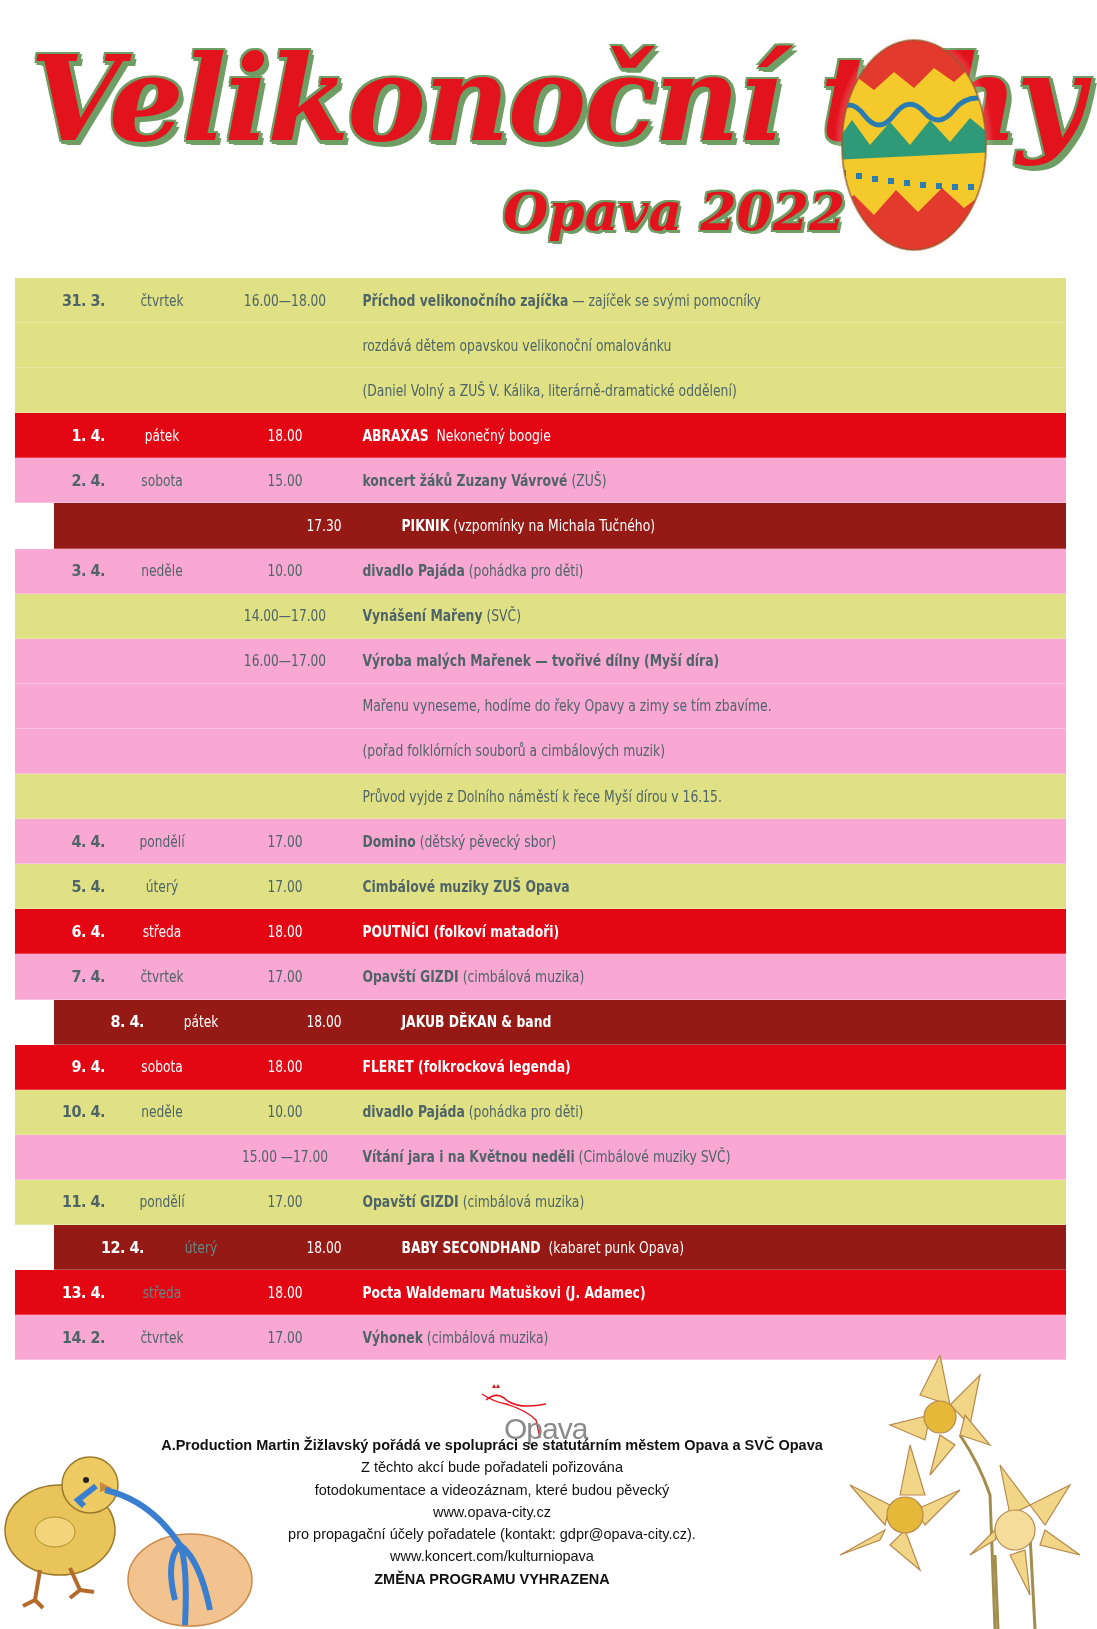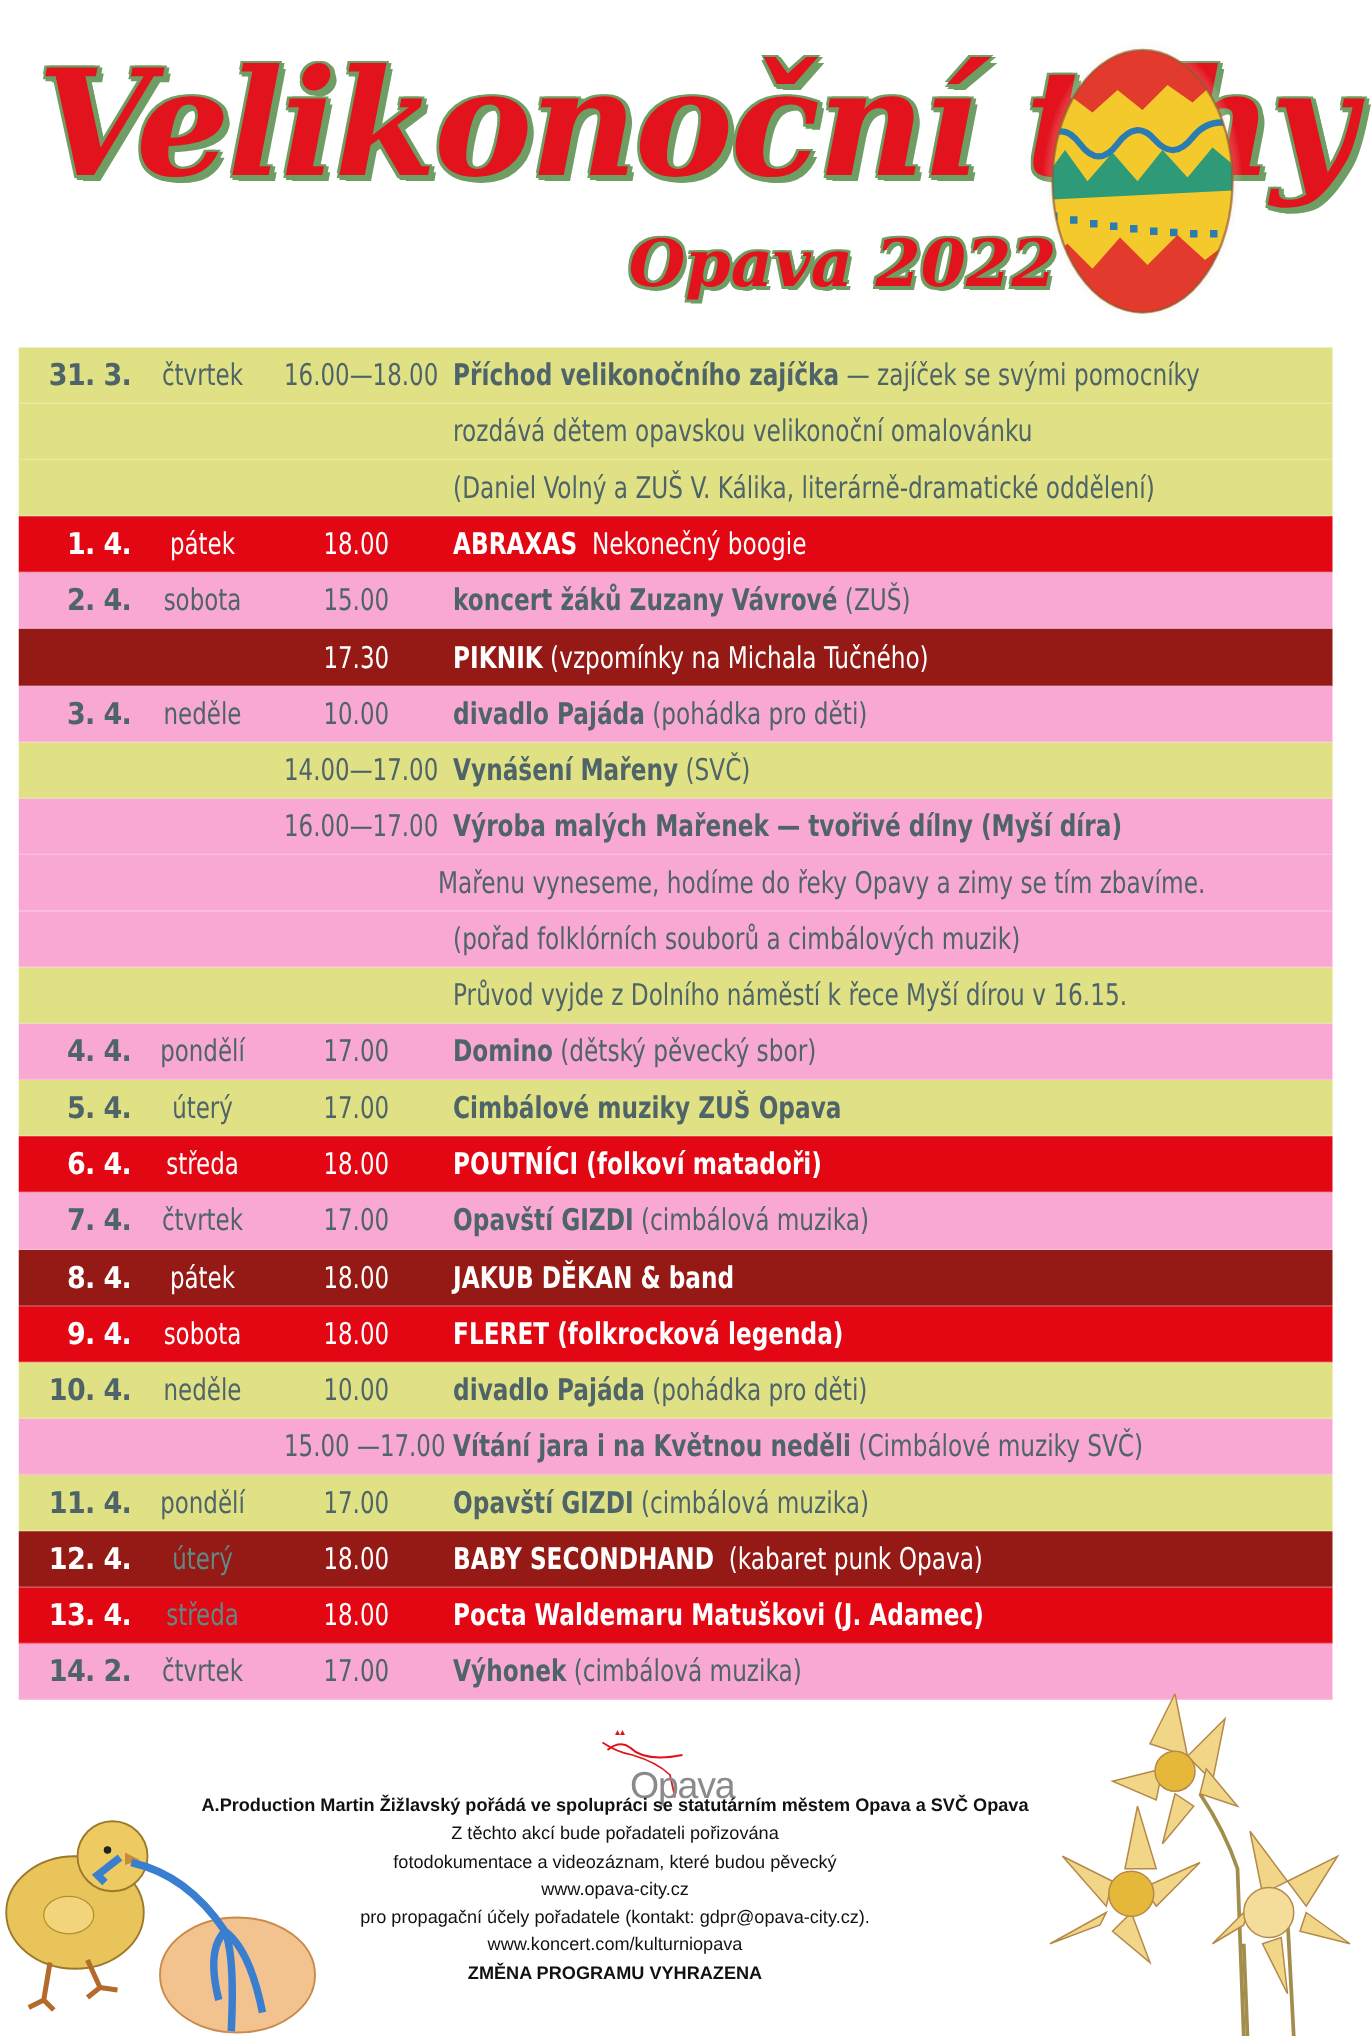--- a/index.html
+++ b/index.html
@@ -27,27 +27,27 @@
     line-height: 1;
     white-space: nowrap;
   }
   .egg-wrap { position: absolute; left: 834px; top: 20px; width: 160px; height: 240px; }
 
   
   .schedule { position: absolute; left: 15px; top: 278px; width: 1051px; }
   .row {
     display: flex; height: 45.1px; align-items: center;
     font-family: "DejaVu Sans Condensed", "Liberation Sans Narrow", "Liberation Sans", sans-serif;
-    font-size: 24px; color: #4f6468; white-space: nowrap;
+    font-size: 16px; color: #4f6468; white-space: nowrap;
     border-bottom: 1px solid rgba(255,255,255,0.25);
   }
   .row.yellow { background: #dfe184; }
   .row.mint   { background: #f9a8d4; }
   .row.red    { background: #e30613; color: #ffffff; }
-  .row.maroon { background: #951914; color: #ffffff; }
+  .row.maroon { background: #951914; color: #ffffff; margin-left: 39px; }
 
   .c-date { width: 92px; text-align: right; font-weight: bold; padding-right: 2px; letter-spacing: -0.5px; }
   .c-day  { width: 110px; text-align: center; transform: scaleX(0.85); }
   .c-time { width: 136px; text-align: center; transform: scaleX(0.85); }
   .c-desc { flex: 1; padding-left: 11px; transform: scaleX(0.86); transform-origin: left center; }
   .c-desc b { font-weight: bold; }
   .muted-day { color: #5f8a86; }
 
   
   .opava-logo { position: absolute; left: 476px; top: 1380px; width: 120px; height: 80px; }

